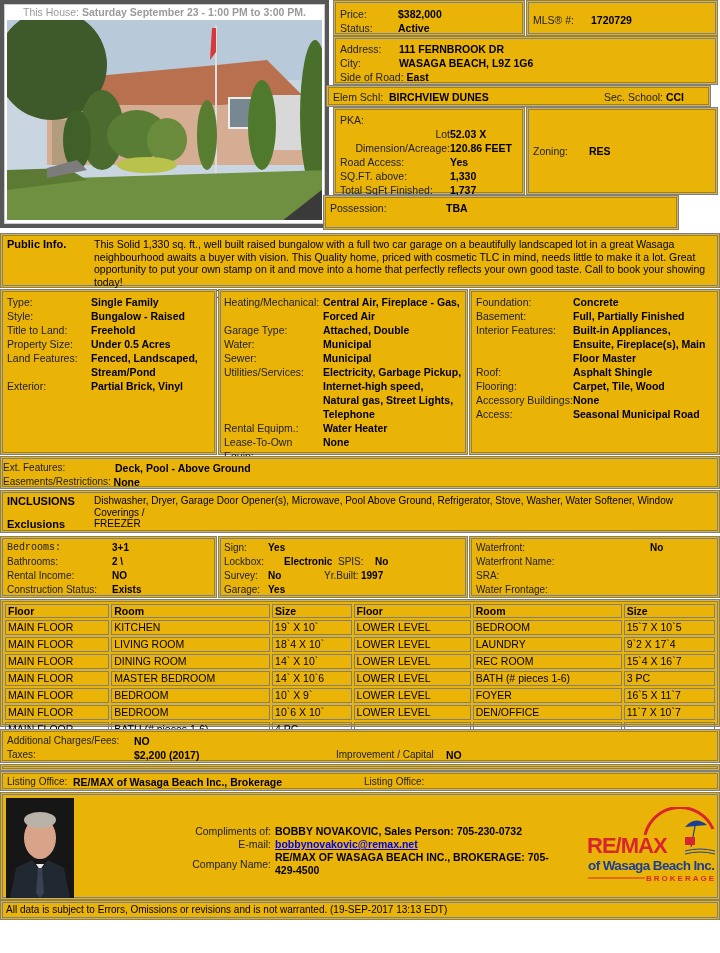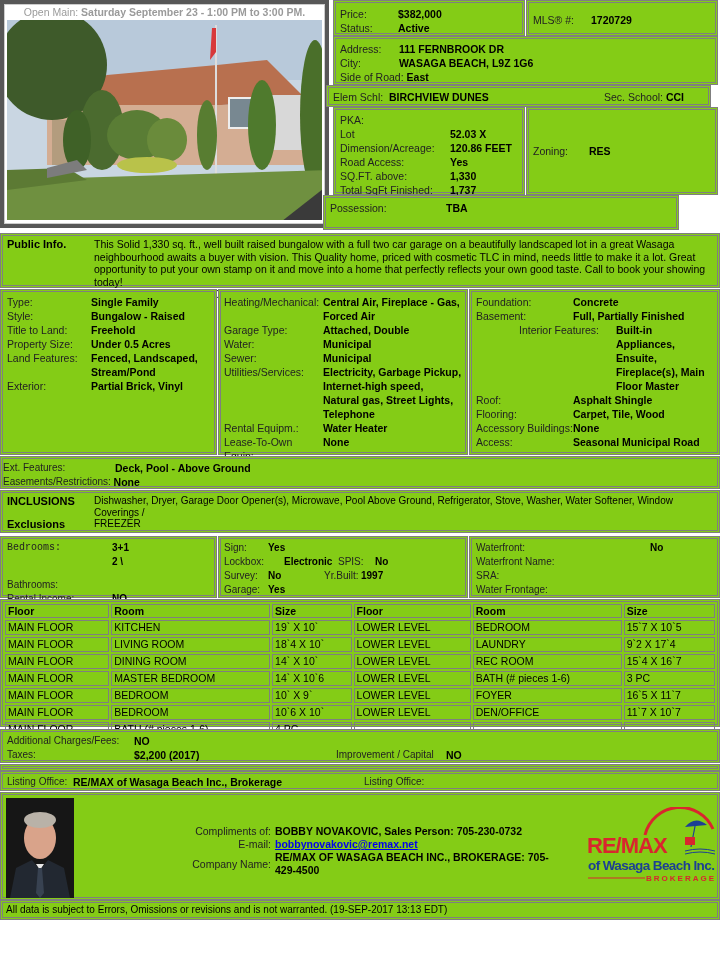--- a/index.html
+++ b/index.html
@@ -1,19 +1,19 @@
 <!DOCTYPE html>
 <html><head>
 <meta charset="utf-8">
 <style>
   * { box-sizing: border-box; margin: 0; padding: 0; }
   html, body { width: 720px; height: 953px; background: #ffffff; overflow: hidden; }
   body { font-family: "Liberation Sans", sans-serif; font-size: 10.5px; color: #000; position: relative; }
   .abs { position: absolute; }
-  .box { position: absolute; border: 3px double #7f7f7f; background: #84cc16; }
+  .box { position: absolute; border: 3px double #7f7f7f; background: #eab308; }
   .lbl { font-weight: normal; color: #222; }
   .val { font-weight: bold; }
   .row { display: flex; line-height: 14px; }
 
   
   .photo-frame { left: 0; top: 0; width: 329px; height: 228px; background: #575757; padding: 4px; }
   .photo-inner { width: 100%; height: 100%; background: #fff; position: relative; overflow: hidden; border: 1px solid #ccc; }
   .oh-banner { position: absolute; left: 0; top: 0; width: 100%; height: 15px; background: #fff; color: #9a9a9a; font-size: 10.5px; text-align: center; line-height: 15px; z-index: 3; }
   .oh-banner b { font-weight: bold; }
   .scene { position: absolute; left: 2px; top: 15px; right: 2px; bottom: 3px; overflow: hidden; }
@@ -23,21 +23,21 @@
   table.rooms td { border: 1px solid #7f7f7f; padding: 0 2px; height: 13px; line-height: 13px; white-space: nowrap; }
   table.rooms th { border: 1px solid #7f7f7f; padding: 0 2px; height: 14px; text-align: left; font-weight: bold; }
   a.email { color: #0000ee; text-decoration: underline; font-weight: bold; }
 </style>
 </head>
 <body>
 
 <div class="abs photo-frame">
   <div class="photo-inner">
     <div class="oh-banner">
-      <span>Open Main:</span>
+      <span>This House:</span>
       <b>Saturday September 23 - 1:00 PM to 3:00 PM.</b>
     </div>
     <div class="scene">
       <svg width="321" height="205" viewBox="0 0 321 205">
         <rect x="0" y="0" width="321" height="205" fill="#c9d6e2"></rect>
         <rect x="0" y="0" width="321" height="60" fill="#b8c9da"></rect>
 
         <polygon points="40,80 100,55 210,45 260,40 300,80 40,95" fill="#b8704f"></polygon>
 
         <rect x="40" y="85" width="260" height="60" fill="#d4ad93"></rect>
@@ -106,21 +106,21 @@
     <span><span class="lbl">Elem Schl:</span>&nbsp;&nbsp;<span class="val">BIRCHVIEW DUNES</span></span>
     <span style="padding-right:20px;"><span class="lbl">Sec. School:</span>&nbsp;<span class="val">CCI</span></span>
   </div>
 </div>
 
 <div class="box" style="left:333px; top:107px; width:192px; height:88px; padding:3px 4px;">
   <div class="row">
       <span class="lbl">PKA:</span>
     </div>
   <div class="row">
-      <span class="lbl" style="width:110px; flex:none;">Lot Dimension/Acreage:</span>
+      <span class="lbl" style="width:110px; flex:none;text-align:right;">Lot Dimension/Acreage:</span>
       <span class="val">52.03 X 120.86 FEET</span>
     </div>
   <div class="row">
       <span class="lbl" style="width:110px; flex:none;">Road Access:</span>
       <span class="val">Yes</span>
     </div>
   <div class="row">
       <span class="lbl" style="width:110px; flex:none;">SQ.FT. above:</span>
       <span class="val">1,330</span>
     </div>
@@ -219,21 +219,21 @@
 <div class="box" style="left:469px; top:289px; width:251px; height:166px; padding:3px 4px;">
   <div class="row">
       <span class="lbl" style="width:97px; flex:none;">Foundation:</span>
       <span class="val">Concrete</span>
     </div>
   <div class="row">
       <span class="lbl" style="width:97px; flex:none;">Basement:</span>
       <span class="val">Full, Partially Finished</span>
     </div>
   <div class="row">
-      <span class="lbl" style="width:97px; flex:none;margin-left:43px;">Interior Features:</span>
+      <span class="lbl" style="width:97px; flex:none;">Interior Features:</span>
       <span class="val">Built-in Appliances, Ensuite, Fireplace(s), Main Floor Master</span>
     </div>
   <div class="row">
       <span class="lbl" style="width:97px; flex:none;">Roof:</span>
       <span class="val">Asphalt Shingle</span>
     </div>
   <div class="row">
       <span class="lbl" style="width:97px; flex:none;">Flooring:</span>
       <span class="val">Carpet, Tile, Wood</span>
     </div>
@@ -265,21 +265,21 @@
     <span style="font-size:10px;">FREEZER</span>
   </div>
 </div>
 
 <div class="box" style="left:0; top:536px; width:217px; height:62px; padding:2px 4px; font-size:10px;">
   <div class="row">
       <span class="lbl" style="width:105px; flex:none;font-family:Liberation Mono, monospace;">Bedrooms:</span>
       <span class="val">3+1</span>
     </div>
   <div class="row">
-      <span class="lbl" style="width:105px; flex:none;margin-top:23px;">Bathrooms:</span>
+      <span class="lbl" style="width:105px; flex:none;">Bathrooms:</span>
       <span class="val">2 \</span>
     </div>
   <div class="row">
       <span class="lbl" style="width:105px; flex:none;">Rental Income:</span>
       <span class="val">NO</span>
     </div>
   <div class="row">
       <span class="lbl" style="width:105px; flex:none;">Construction Status:</span>
       <span class="val">Exists</span>
     </div>

